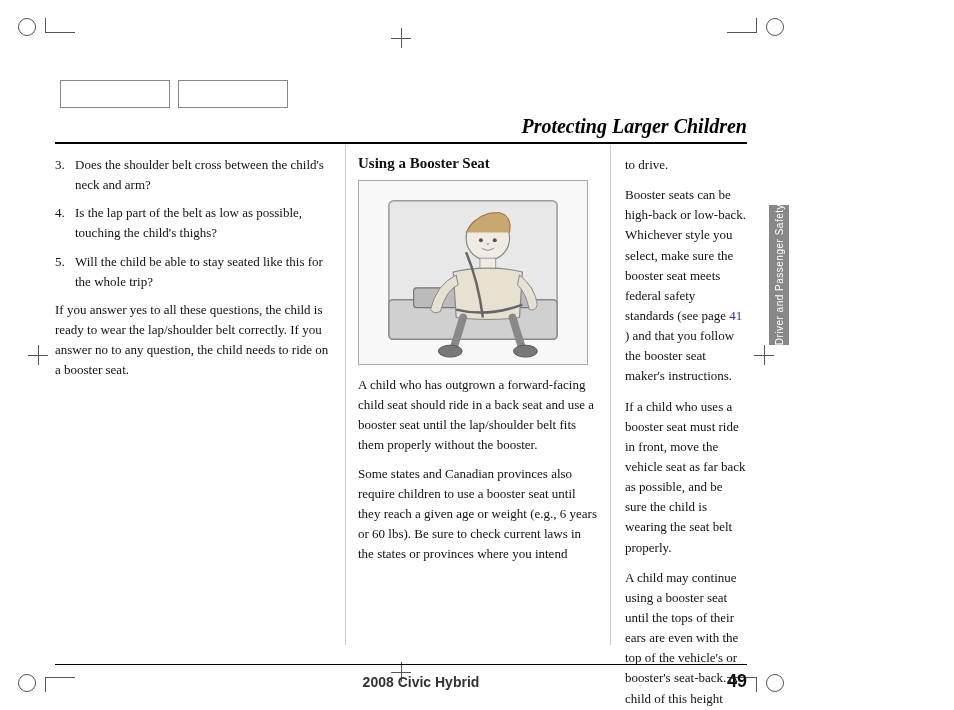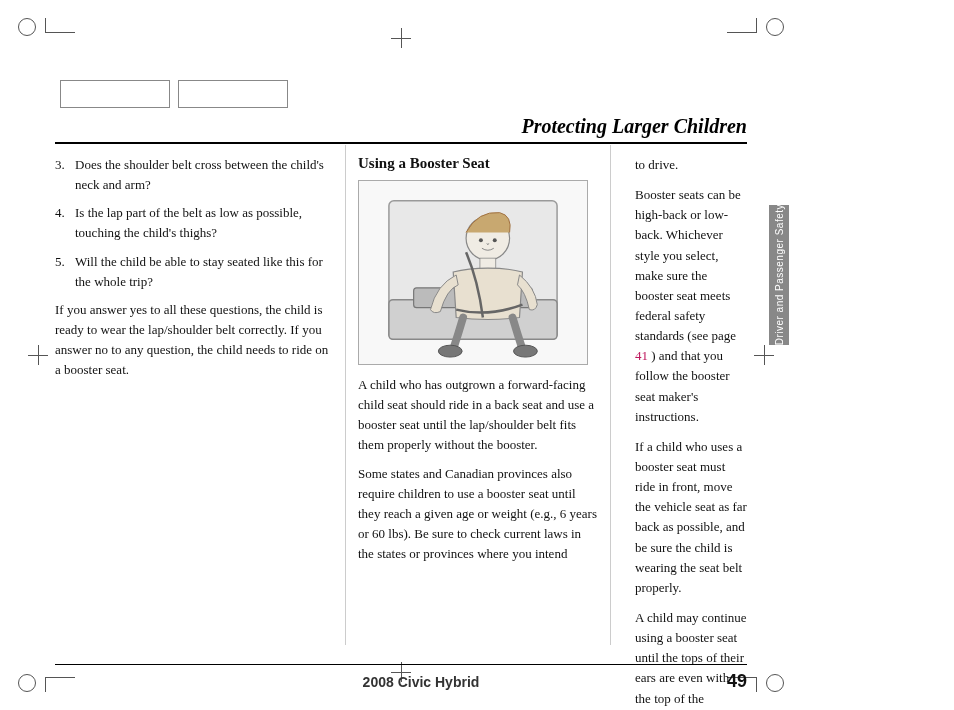--- a/index.html
+++ b/index.html
@@ -180,34 +180,34 @@
 
     .mid-col p {
       font-size: 13px;
       line-height: 1.55;
       margin-bottom: 8px;
     }
 
     
     .right-col {
       flex: 1;
-      padding-left: 24px;
+      padding-left: 14px;
       border-left: 1px solid #ccc;
       padding-top: 10px;
       position: relative;
     }
 
     .right-col p {
       font-size: 13px;
       line-height: 1.55;
       margin-bottom: 10px;
     }
 
     .link-text {
-      color: #be185d;
+      color: #4c1d95;
       text-decoration: none;
     }
 
     
     .side-tab {
       position: absolute;
       right: -42px;
       top: 60px;
       width: 20px;
       height: 140px;

